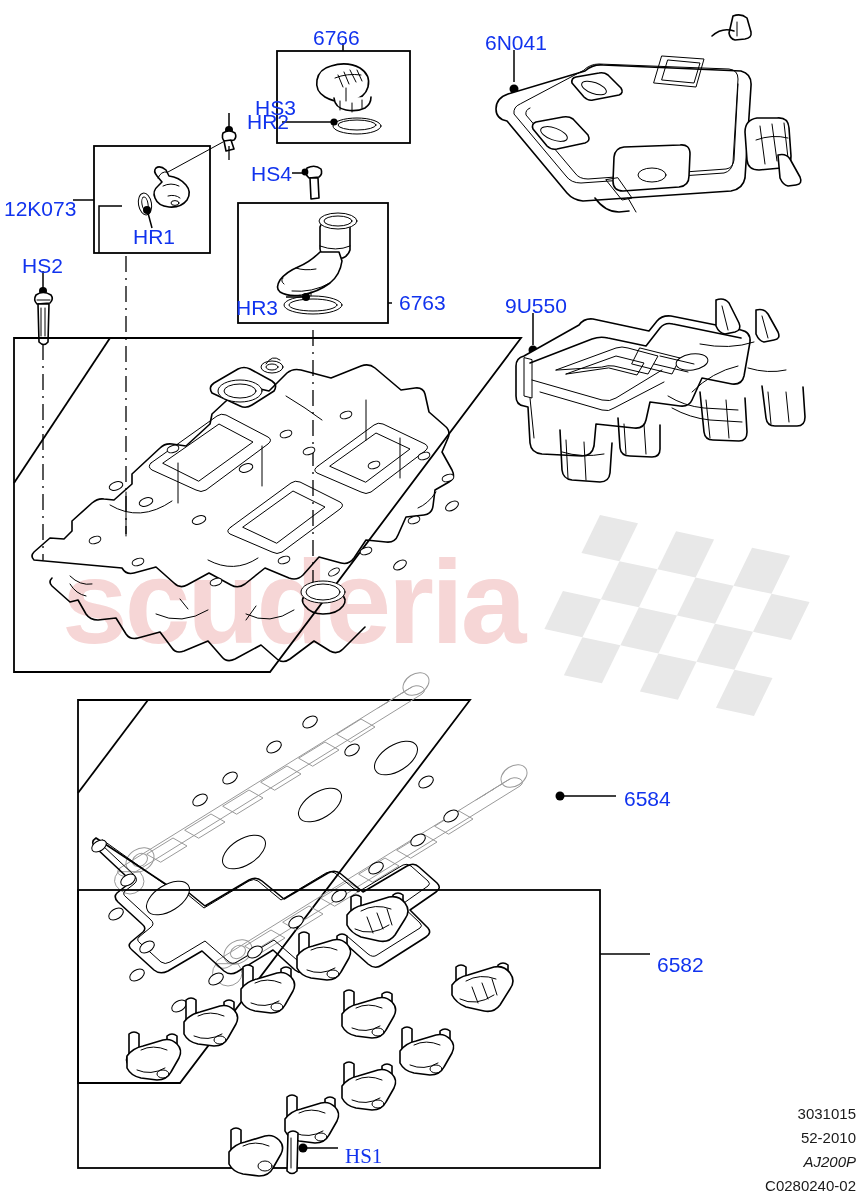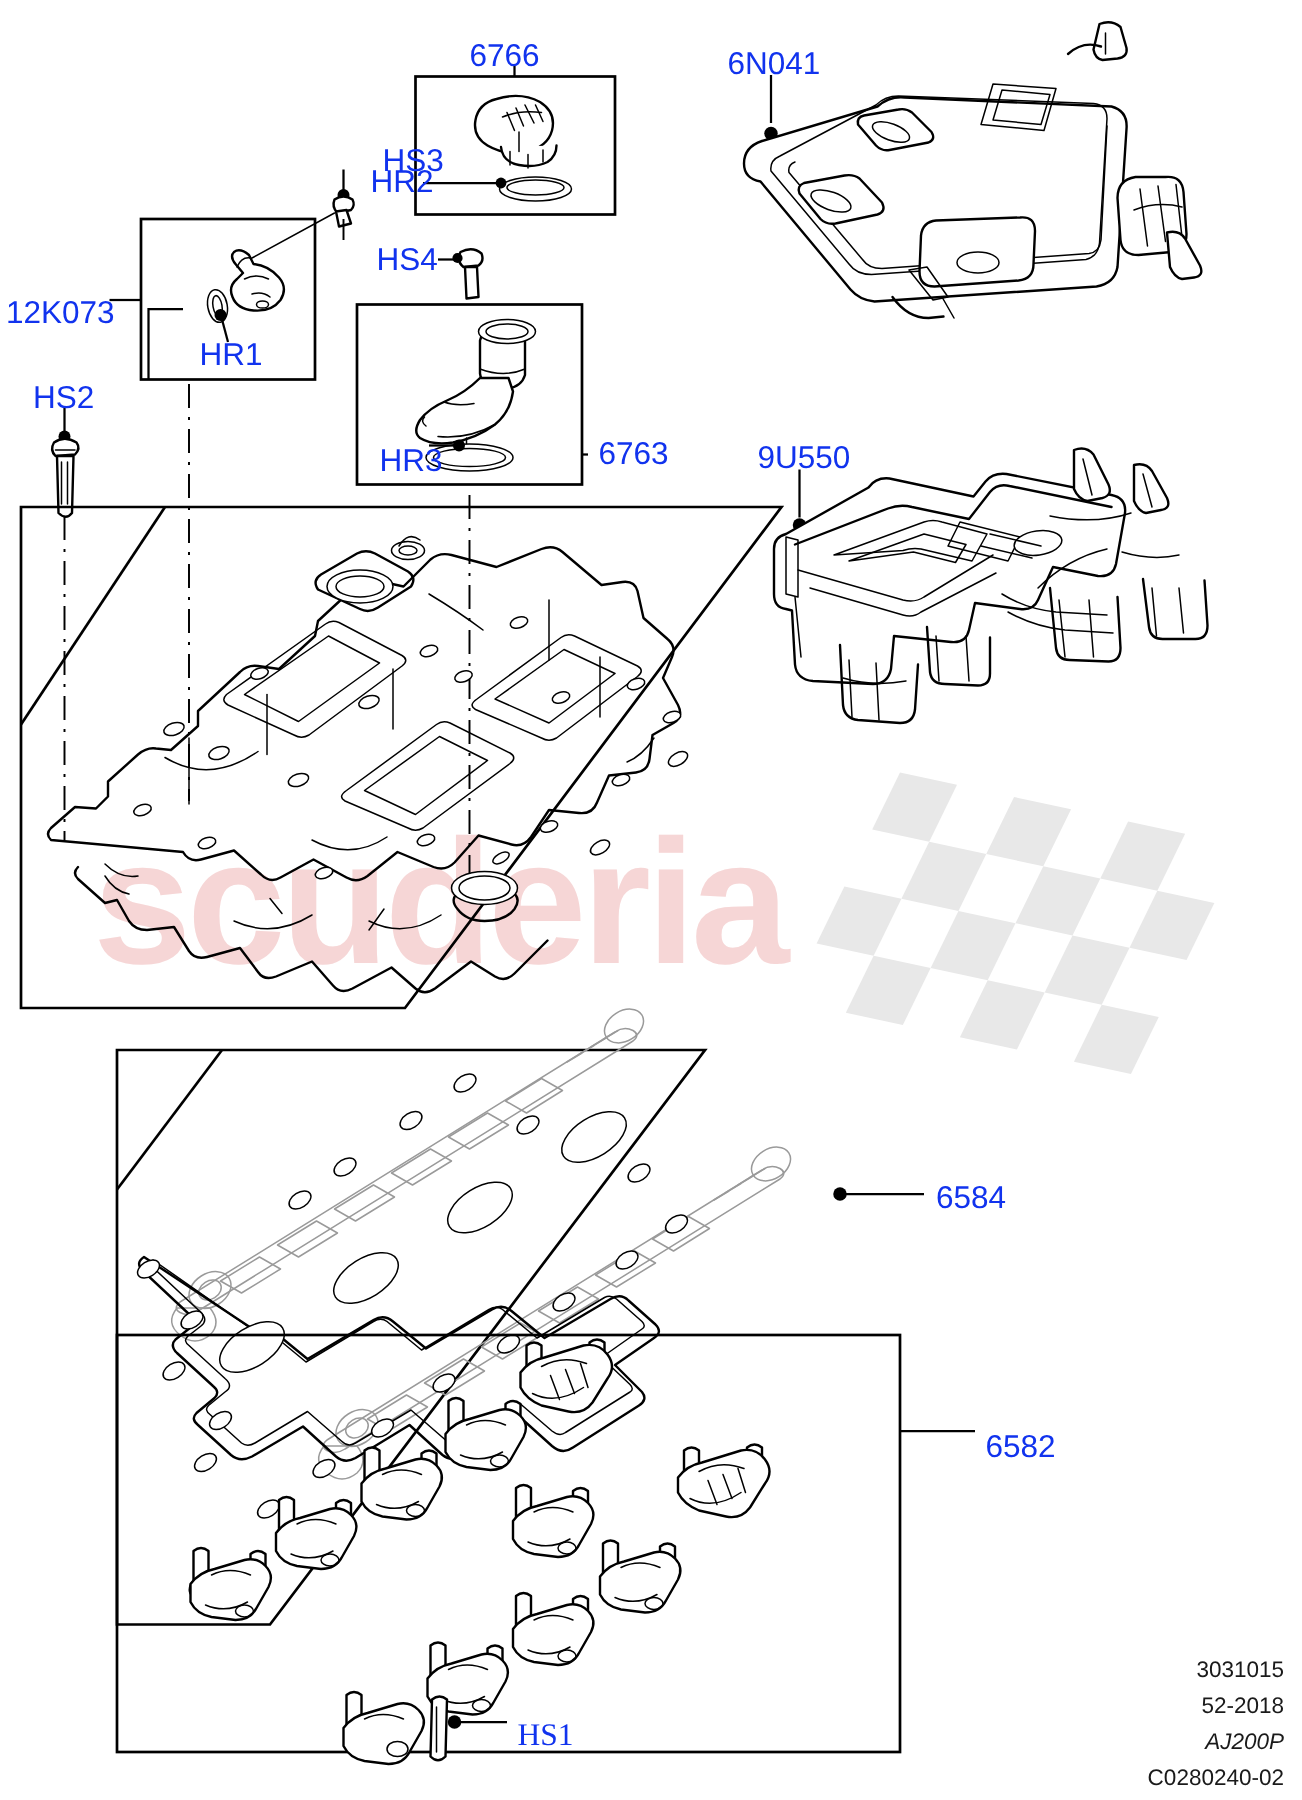--- a/index.html
+++ b/index.html
@@ -599,28 +599,28 @@
 
   </svg>
 
   <div class="lbl" style="left:313px;top:27px;">6766</div>
   <div class="lbl" style="left:247px;top:111px;">HR2</div>
   <div class="lbl" style="left:485px;top:32px;">6N041</div>
   <div class="lbl" style="left:212px;top:97px;margin-left:43px;">HS3</div>
   <div class="lbl" style="left:251px;top:163px;">HS4</div>
   <div class="lbl" style="left:4px;top:198px;">12K073</div>
   <div class="lbl" style="left:133px;top:226px;">HR1</div>
-  <div class="lbl" style="left:253px;top:297px;">HR3</div>
+  <div class="lbl" style="left:236px;top:297px;">HR3</div>
   <div class="lbl" style="left:399px;top:292px;">6763</div>
   <div class="lbl" style="left:22px;top:255px;">HS2</div>
   <div class="lbl" style="left:505px;top:295px;">9U550</div>
   <div class="lbl" style="left:624px;top:788px;">6584</div>
   <div class="lbl" style="left:657px;top:954px;">6582</div>
   <div class="lbl" style="left:345px;top:1146px;font-family:Liberation Serif, serif;">HS1</div>
 
   <div style="position:absolute;right:12px;top:1106px;width:200px;text-align:right;">
     <div class="foot" style="position:static;display:block;margin-bottom:9px;">3031015</div>
-    <div class="foot" style="position:static;display:block;margin-bottom:9px;">52-2018</div>
+    <div class="foot" style="position:static;display:block;margin-bottom:9px;">52-2010</div>
     <div class="foot" style="position:static;display:block;margin-bottom:9px;font-style:italic;">AJ200P</div>
     <div class="foot" style="position:static;display:block;">C0280240-02</div>
   </div>
 
 </div>
 
 </body></html>

